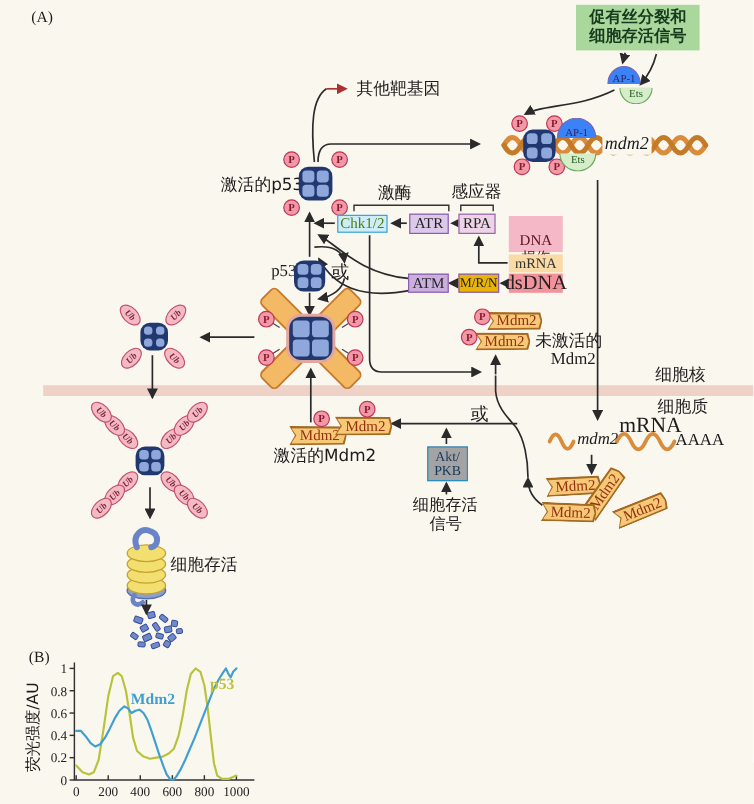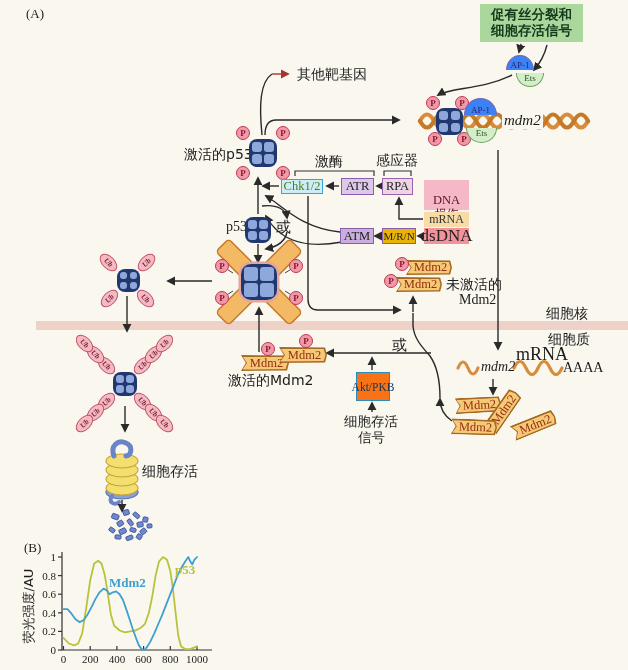--- a/index.html
+++ b/index.html
@@ -304,22 +304,22 @@
   <div class="flag" style="left:279px;top:347px;width:48px;height:16px;">
     <div class="fo"></div>
       <div class="fi"></div>
       <div class="ft">Mdm2</div>
     </div>
   <span class="pc" style="left:299px;top:334px;">P</span>
   <div class="a cn" style="left:228px;top:372px;font-size:14px;">激活的Mdm2</div>
 
   <div class="a cn" style="left:392px;top:337px;font-size:15px;">或</div>
 
-  <div class="a" style="left:356px;top:372px;width:34px;height:29px;background:#f97316;border:1.3px solid #2b8cc0;
-              display:flex;flex-direction:row;align-items:center;justify-content:center;box-sizing:border-box;">
+  <div class="a" style="left:356px;top:372px;width:34px;height:29px;background:#a3a3a3;border:1.3px solid #2b8cc0;
+              display:flex;flex-direction:column;align-items:center;justify-content:center;box-sizing:border-box;">
     <span class="sr" style="font-size:11.5px;color:#13365c;">Akt/</span>
     <span class="sr" style="font-size:11.5px;color:#13365c;">PKB</span>
   </div>
   <div class="a cn" style="left:344px;top:414px;font-size:13.5px;">细胞存活</div>
   <div class="a cn" style="left:358px;top:430px;font-size:13.5px;text-align:center;">信号</div>
 
   <div class="a sr" style="left:516px;top:344px;font-size:18px;">mRNA</div>
   <div class="a sr" style="left:481px;top:359px;font-size:14px;font-style:italic;">mdm2</div>
   <div class="a sr" style="left:563px;top:360px;font-size:14px;">AAAA</div>
 

